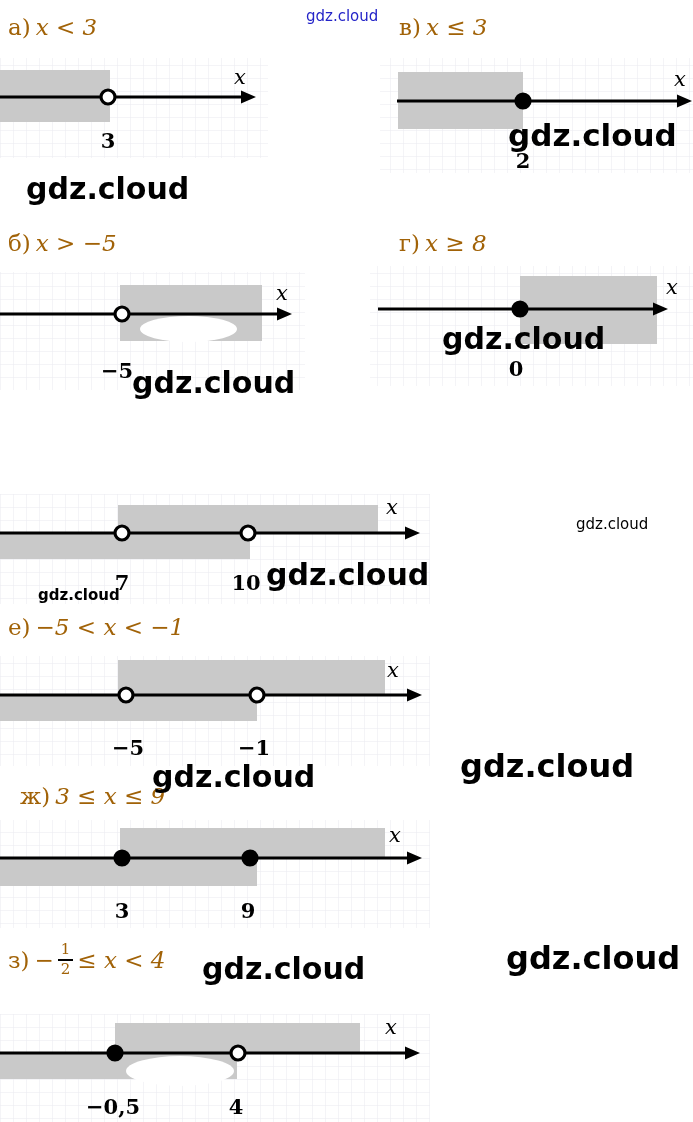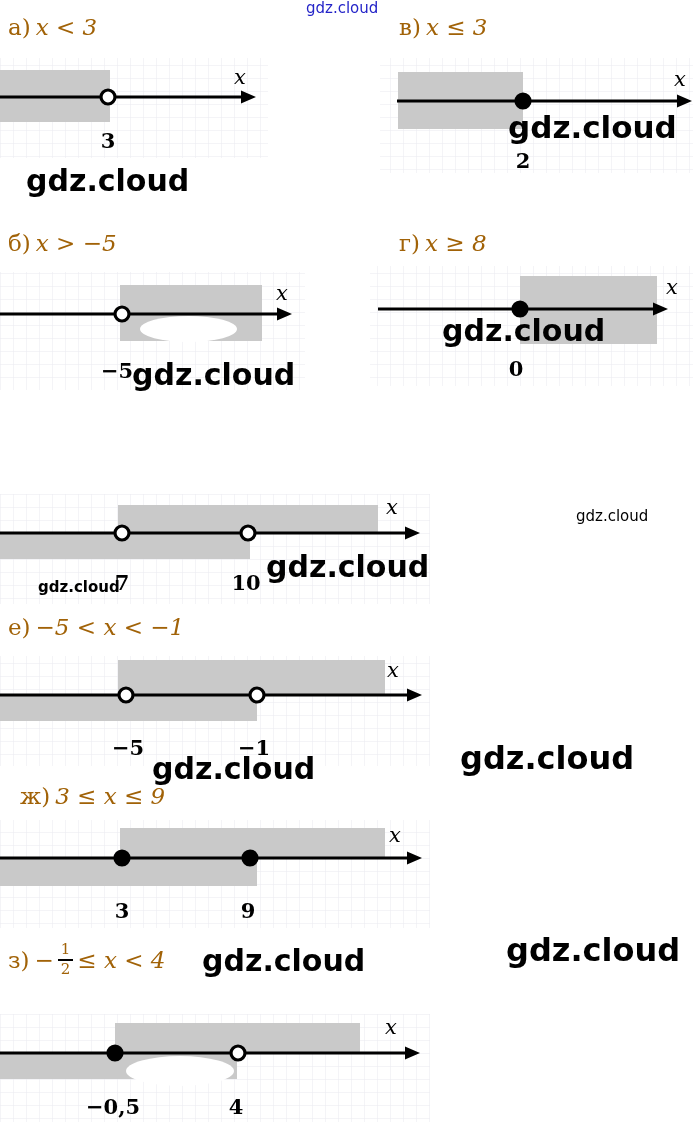--- a/index.html
+++ b/index.html
@@ -1,20 +1,20 @@
 <!DOCTYPE html>
 <html><head>
 <meta charset="utf-8">
 <style>
   html,body{margin:0;padding:0;background:#fff;}
   #page{position:relative;width:693px;height:1122px;background:#ffffff;overflow:hidden;
         font-family:"DejaVu Serif",serif;}
   #diagram-svg{position:absolute;left:0;top:0;z-index:1;}
   #watermarks{position:absolute;left:0;top:0;width:100%;height:100%;z-index:3;pointer-events:none;}
-  .wm{position:absolute;font-family:"DejaVu Sans",sans-serif;white-space:nowrap;line-height:1;}
+  .wm{position:absolute;font-family:"DejaVu Sans",sans-serif;white-space:nowrap;line-height:1;margin-top:8px;}
   .caption{position:absolute;z-index:2;font-size:23px;color:#a16207;white-space:nowrap;}
   .cap-prefix{font-style:normal;margin-right:5px;}
   .expr{font-style:italic;}
   .cap-a{left:8px;top:14px;}
   .cap-v{left:399px;top:14px;}
   .cap-b{left:8px;top:230px;}
   .cap-g{left:399px;top:230px;}
   .cap-d{left:8px;top:448px;}
   .cap-e{left:8px;top:614px;text-align:center;}
   .cap-zh{left:20px;top:775px;margin-top:8px;}

